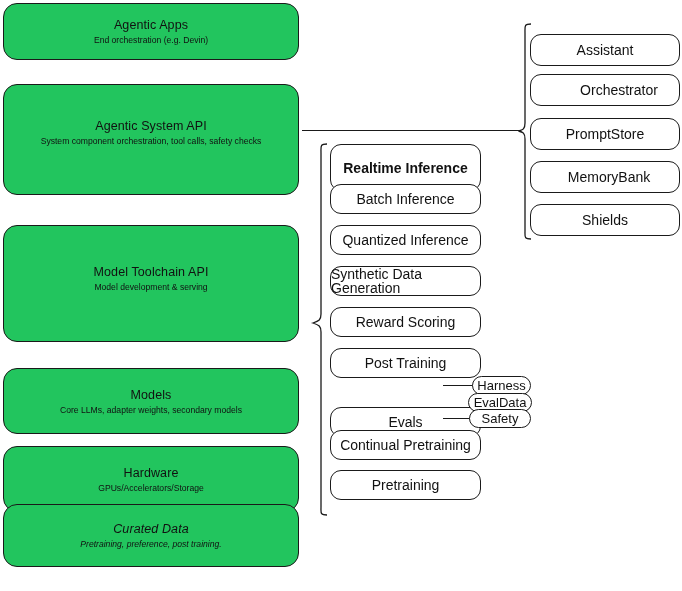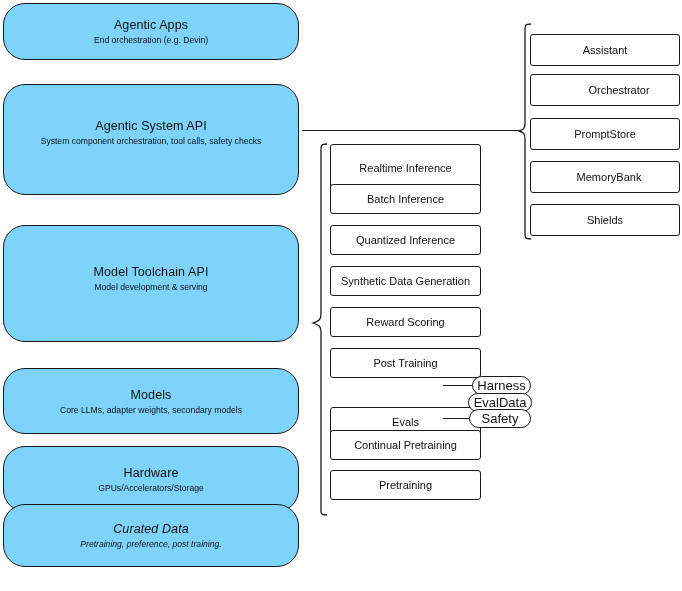--- a/index.html
+++ b/index.html
@@ -16,22 +16,22 @@
     width: 682px;
     height: 591px;
     background: #ffffff;
     overflow: hidden;
   }
   
   .rbox {
     position: absolute;
     box-sizing: border-box;
     border: 1.4px solid #1a1a1a;
-    border-radius: 22px;
-    background: #7dd3fc;
+    border-radius: 14px;
+    background: #22c55e;
     display: flex;
     flex-direction: column;
     align-items: center;
     justify-content: center;
     text-align: center;
   }
   .layer-title {
     font-size: 12.5px;
     line-height: 16px;
     color: #111111;
@@ -49,26 +49,26 @@
     flex-direction: column;
     align-items: center;
     justify-content: center;
     width: 100%;
   }
   
   .cbox {
     position: absolute;
     box-sizing: border-box;
     border: 1.4px solid #1a1a1a;
-    border-radius: 3px;
-    background: #ffffff;
-    display: flex;
-    align-items: center;
-    justify-content: center;
-    font-size: 11px;
+    border-radius: 11px;
+    background: #ffffff;
+    display: flex;
+    align-items: center;
+    justify-content: center;
+    font-size: 14px;
     line-height: 14px;
     color: #111111;
     z-index: 3;
   }
   
   .epill {
     position: absolute;
     box-sizing: border-box;
     border: 1.4px solid #1a1a1a;
     border-radius: 999px;
@@ -165,21 +165,21 @@
     <span>MemoryBank</span>
   </div>
   <div class="cbox" style="left:530px; top:204px; width:150px; height:32px;">
     <span>Shields</span>
   </div>
 
   <svg class="conn" style="left:311px; top:142px; width:18px; height:376px;" viewBox="0 0 18 376">
     <path d="M 16 2 C 9 2, 10 4, 10 11 L 10 172 C 10 178, 8 179, 2 181 C 8 183, 10 184, 10 190 L 10 365 C 10 371, 9 373, 16 373"></path>
   </svg>
 
-  <div class="cbox" style="left:330px; top:144px; width:151px; height:47px;">
+  <div class="cbox" style="left:330px; top:144px; width:151px; height:47px;font-weight:bold;">
     <span>Realtime Inference</span>
   </div>
   <div class="cbox" style="left:330px; top:184px; width:151px; height:30px;">
     <span>Batch Inference</span>
   </div>
   <div class="cbox" style="left:330px; top:225px; width:151px; height:30px;">
     <span>Quantized Inference</span>
   </div>
   <div class="cbox" style="left:330px; top:266px; width:151px; height:30px;">
     <span>Synthetic Data Generation</span>

